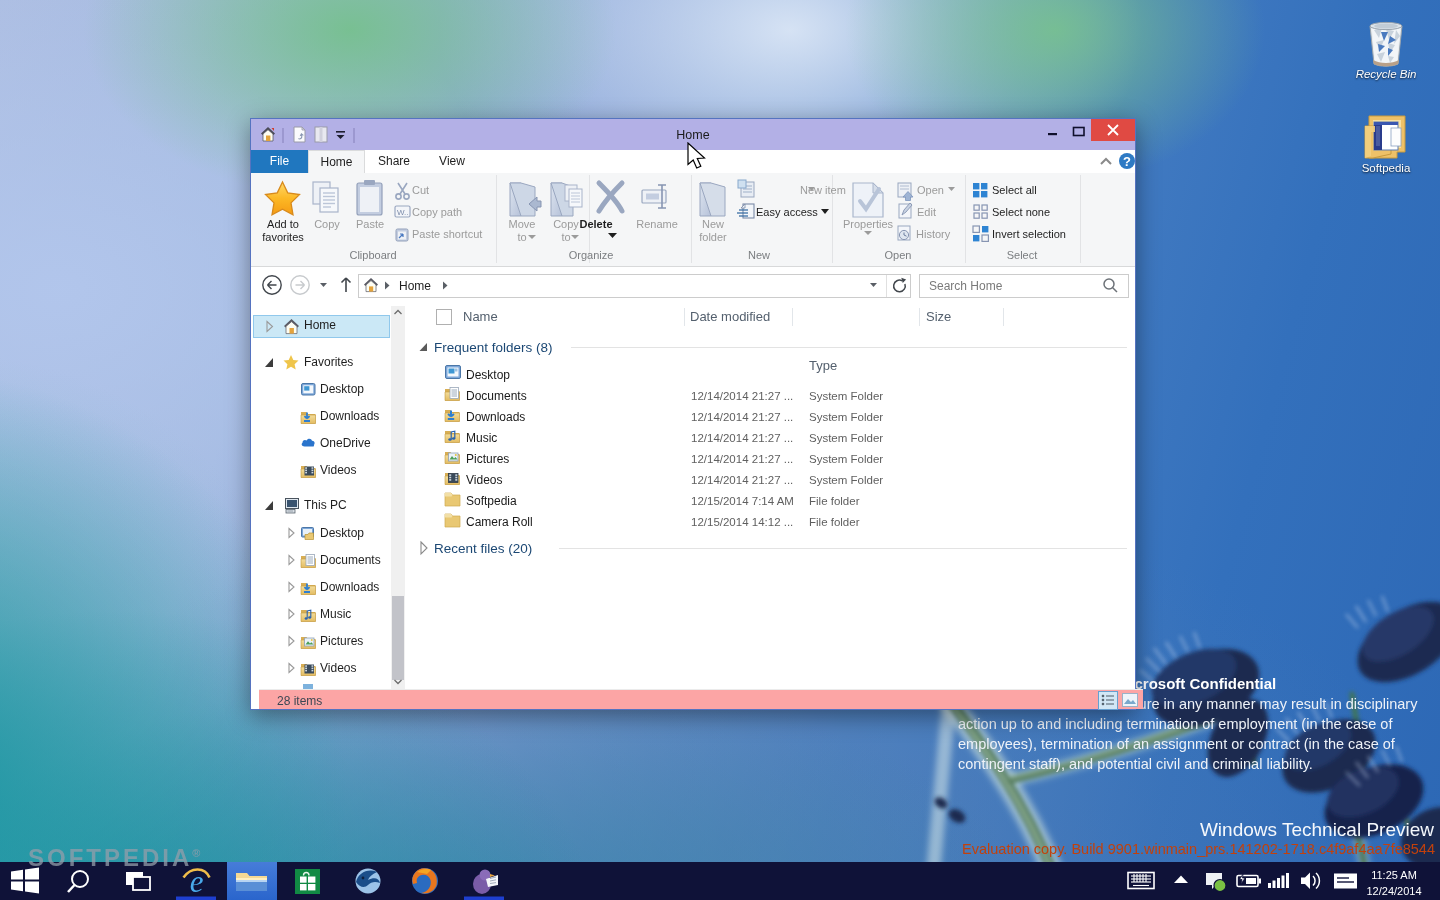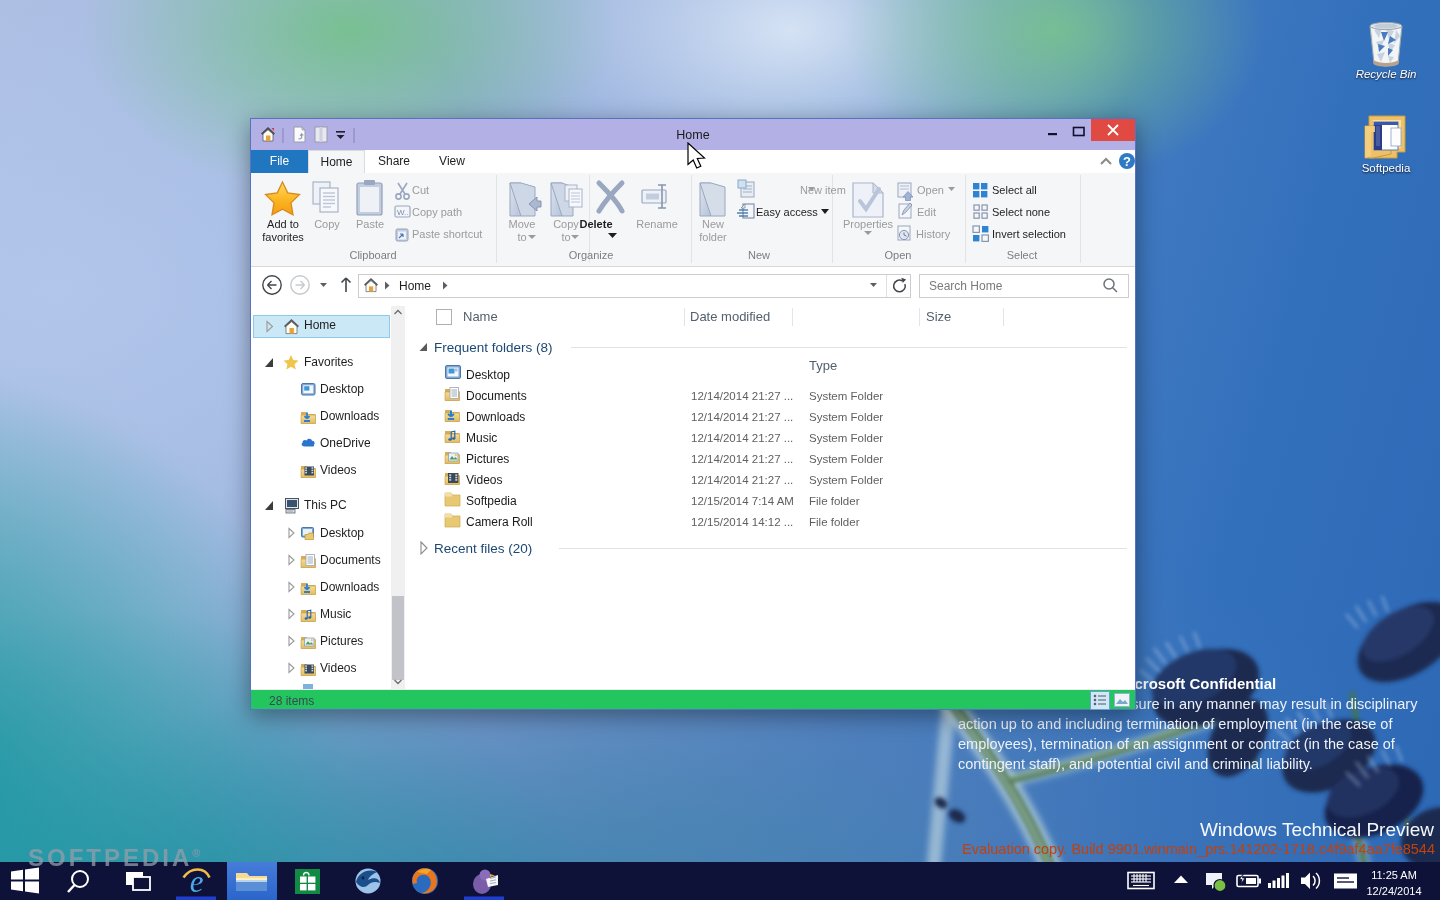--- a/index.html
+++ b/index.html
@@ -32,21 +32,21 @@
 
 #win { position:absolute; z-index:10; left:250px; top:118px; width:886px; height:592px; background:#fff; border:1px solid #5573c0; box-shadow:0 6px 22px rgba(0,0,0,0.4); }
 #titlebar { position:absolute; left:0; top:0; width:884px; height:31px; background:#b3b0e6; }
 #wtitle { position:absolute; left:0; top:9px; width:884px; text-align:center; font-size:12.5px; color:#1b1b1b; }
 #tabrow { position:absolute; left:0; top:31px; width:884px; height:23px; background:#fff; }
 #ribbon { position:absolute; left:0; top:54px; width:884px; height:94px; background:#f5f6f7; border-bottom:1px solid #d8d9da; }
 #toolbar { position:absolute; left:0; top:148px; width:884px; height:39px; background:#fff; }
 #headers { position:absolute; left:154px; top:187px; width:730px; height:22px; background:#fff; font-size:13px; color:#54606e; }
 #content { position:absolute; left:0; top:209px; width:820px; height:361px; }
 #sidebar { position:absolute; left:0; top:187px; width:140px; height:383px; background:#fff; font-size:12px; color:#1e1e1e; }
-#statusbar { position:absolute; left:0; top:570px; width:884px; height:20px; background:#22c55e; border-top:1px solid #ebebeb; font-size:12px; color:#3d4753; }
+#statusbar { position:absolute; left:8px; top:570px; width:884px; height:20px; background:#fca5a5; border-top:1px solid #ebebeb; font-size:12px; color:#3d4753; }
 .glabel { position:absolute; top:76px; font-size:11px; color:#7b7e81; text-align:center; }
 .rtxt { position:absolute; font-size:11px; color:#9b9b9b; text-align:center; line-height:13px; }
 .rtxt.en { color:#1e1e1e; }
 .grouphdr { position:absolute; left:183px; font-size:13.5px; color:#1c4874; }
 .row { position:absolute; left:0; width:884px; height:21px; font-size:12px; }
 .row .nm { position:absolute; left:215px; top:3px; color:#1a1a1a; }
 .row .dt { position:absolute; left:440px; top:3.5px; color:#5f5f5f; font-size:11.5px; }
 .row .ty { position:absolute; left:558px; top:3.5px; color:#5f5f5f; font-size:11.5px; }
 </style>
 </head>

